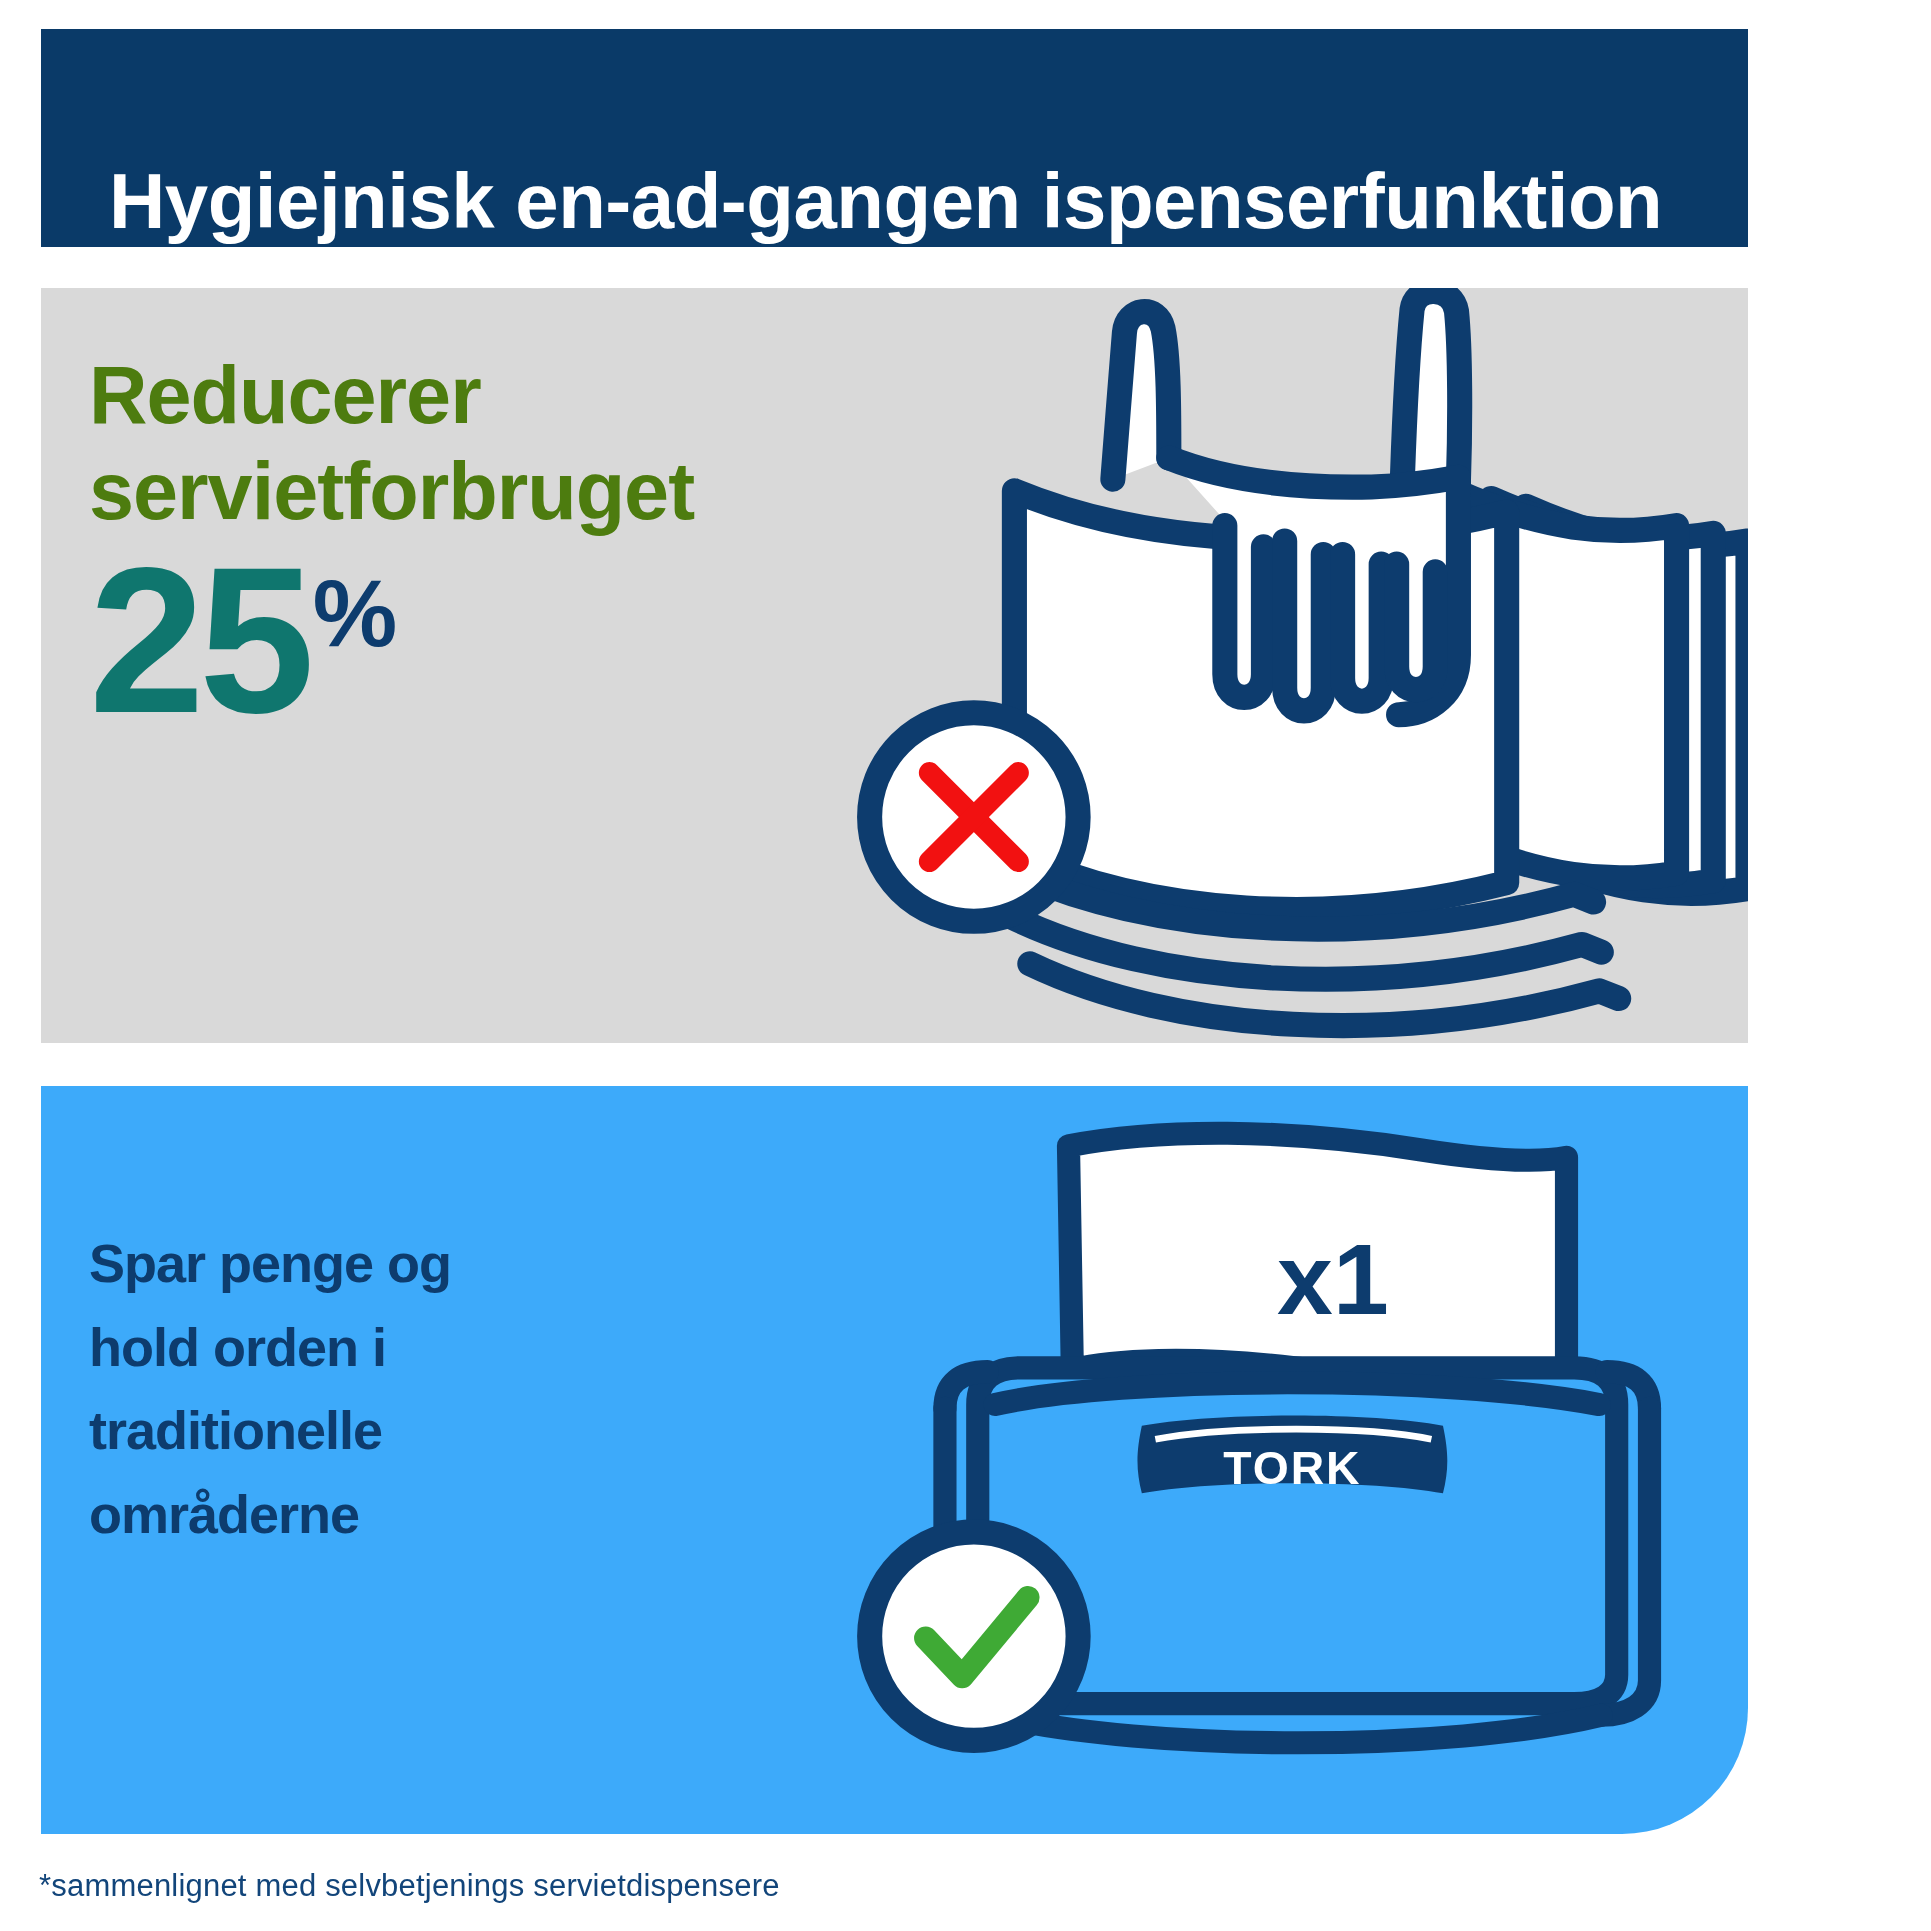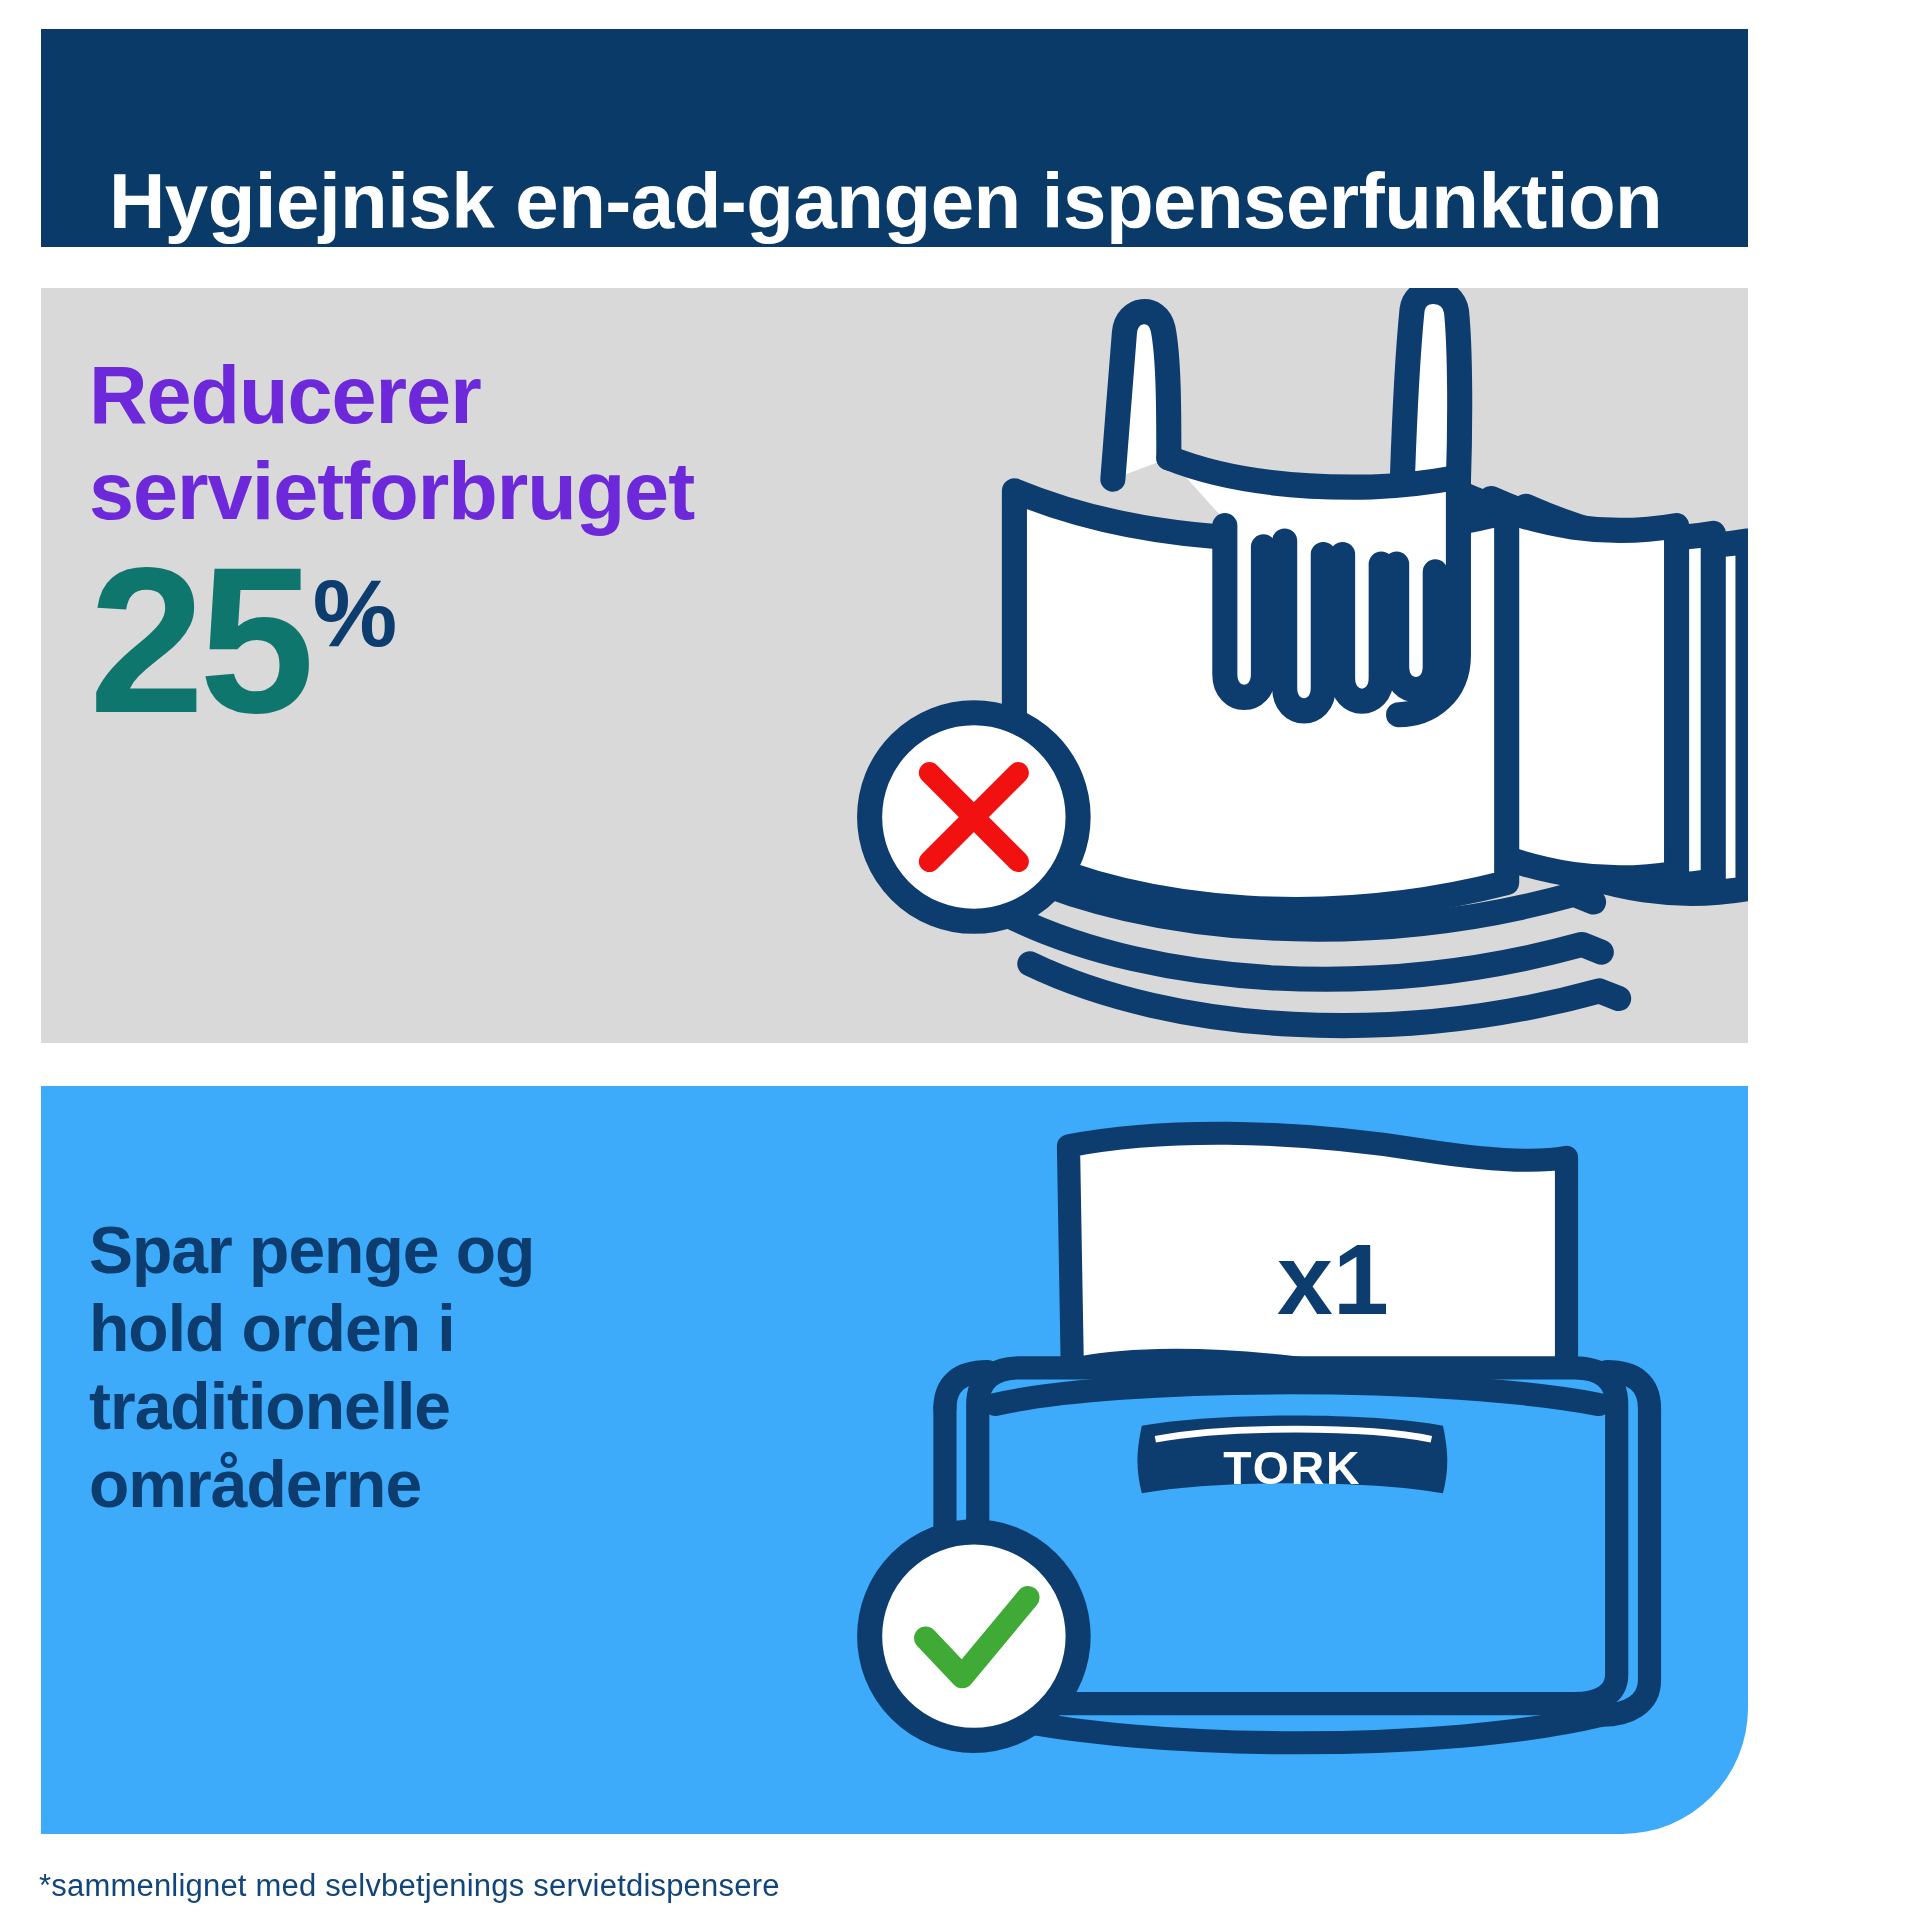--- a/index.html
+++ b/index.html
@@ -35,21 +35,21 @@
     left:41px; top:288px;
     width:1707px; height:755px;
     background:#d9d9d9;
   }
   .gray-text{
     position:absolute;
     left:48px; top:60px;
     width:850px;
   }
   .gray-line{
-    color:#6d28d9;
+    color:#4d7c0f;
     font-size:81px;
     font-weight:bold;
     line-height:1.18;
     letter-spacing:-1px;
   }
   .bignum-row{
     display:flex;
     align-items:flex-start;
     margin-top:5.8px;
   }
@@ -77,24 +77,25 @@
     background:#3daafa;
     border-bottom-right-radius:126px;
   }
   .blue-text{
     position:absolute;
     left:48px; top:126px;
     width:801px;
   }
   .blue-line{
     color:#0d3c6e;
-    font-size:66px;
+    font-size:54px;
     font-weight:bold;
     line-height:1.18;
     letter-spacing:-1px;
+    margin-top:20px;
   }
 
   
   .art{
     position:absolute;
     top:0; right:0;
     height:100%;
   }
   .art svg{display:block;}
 

